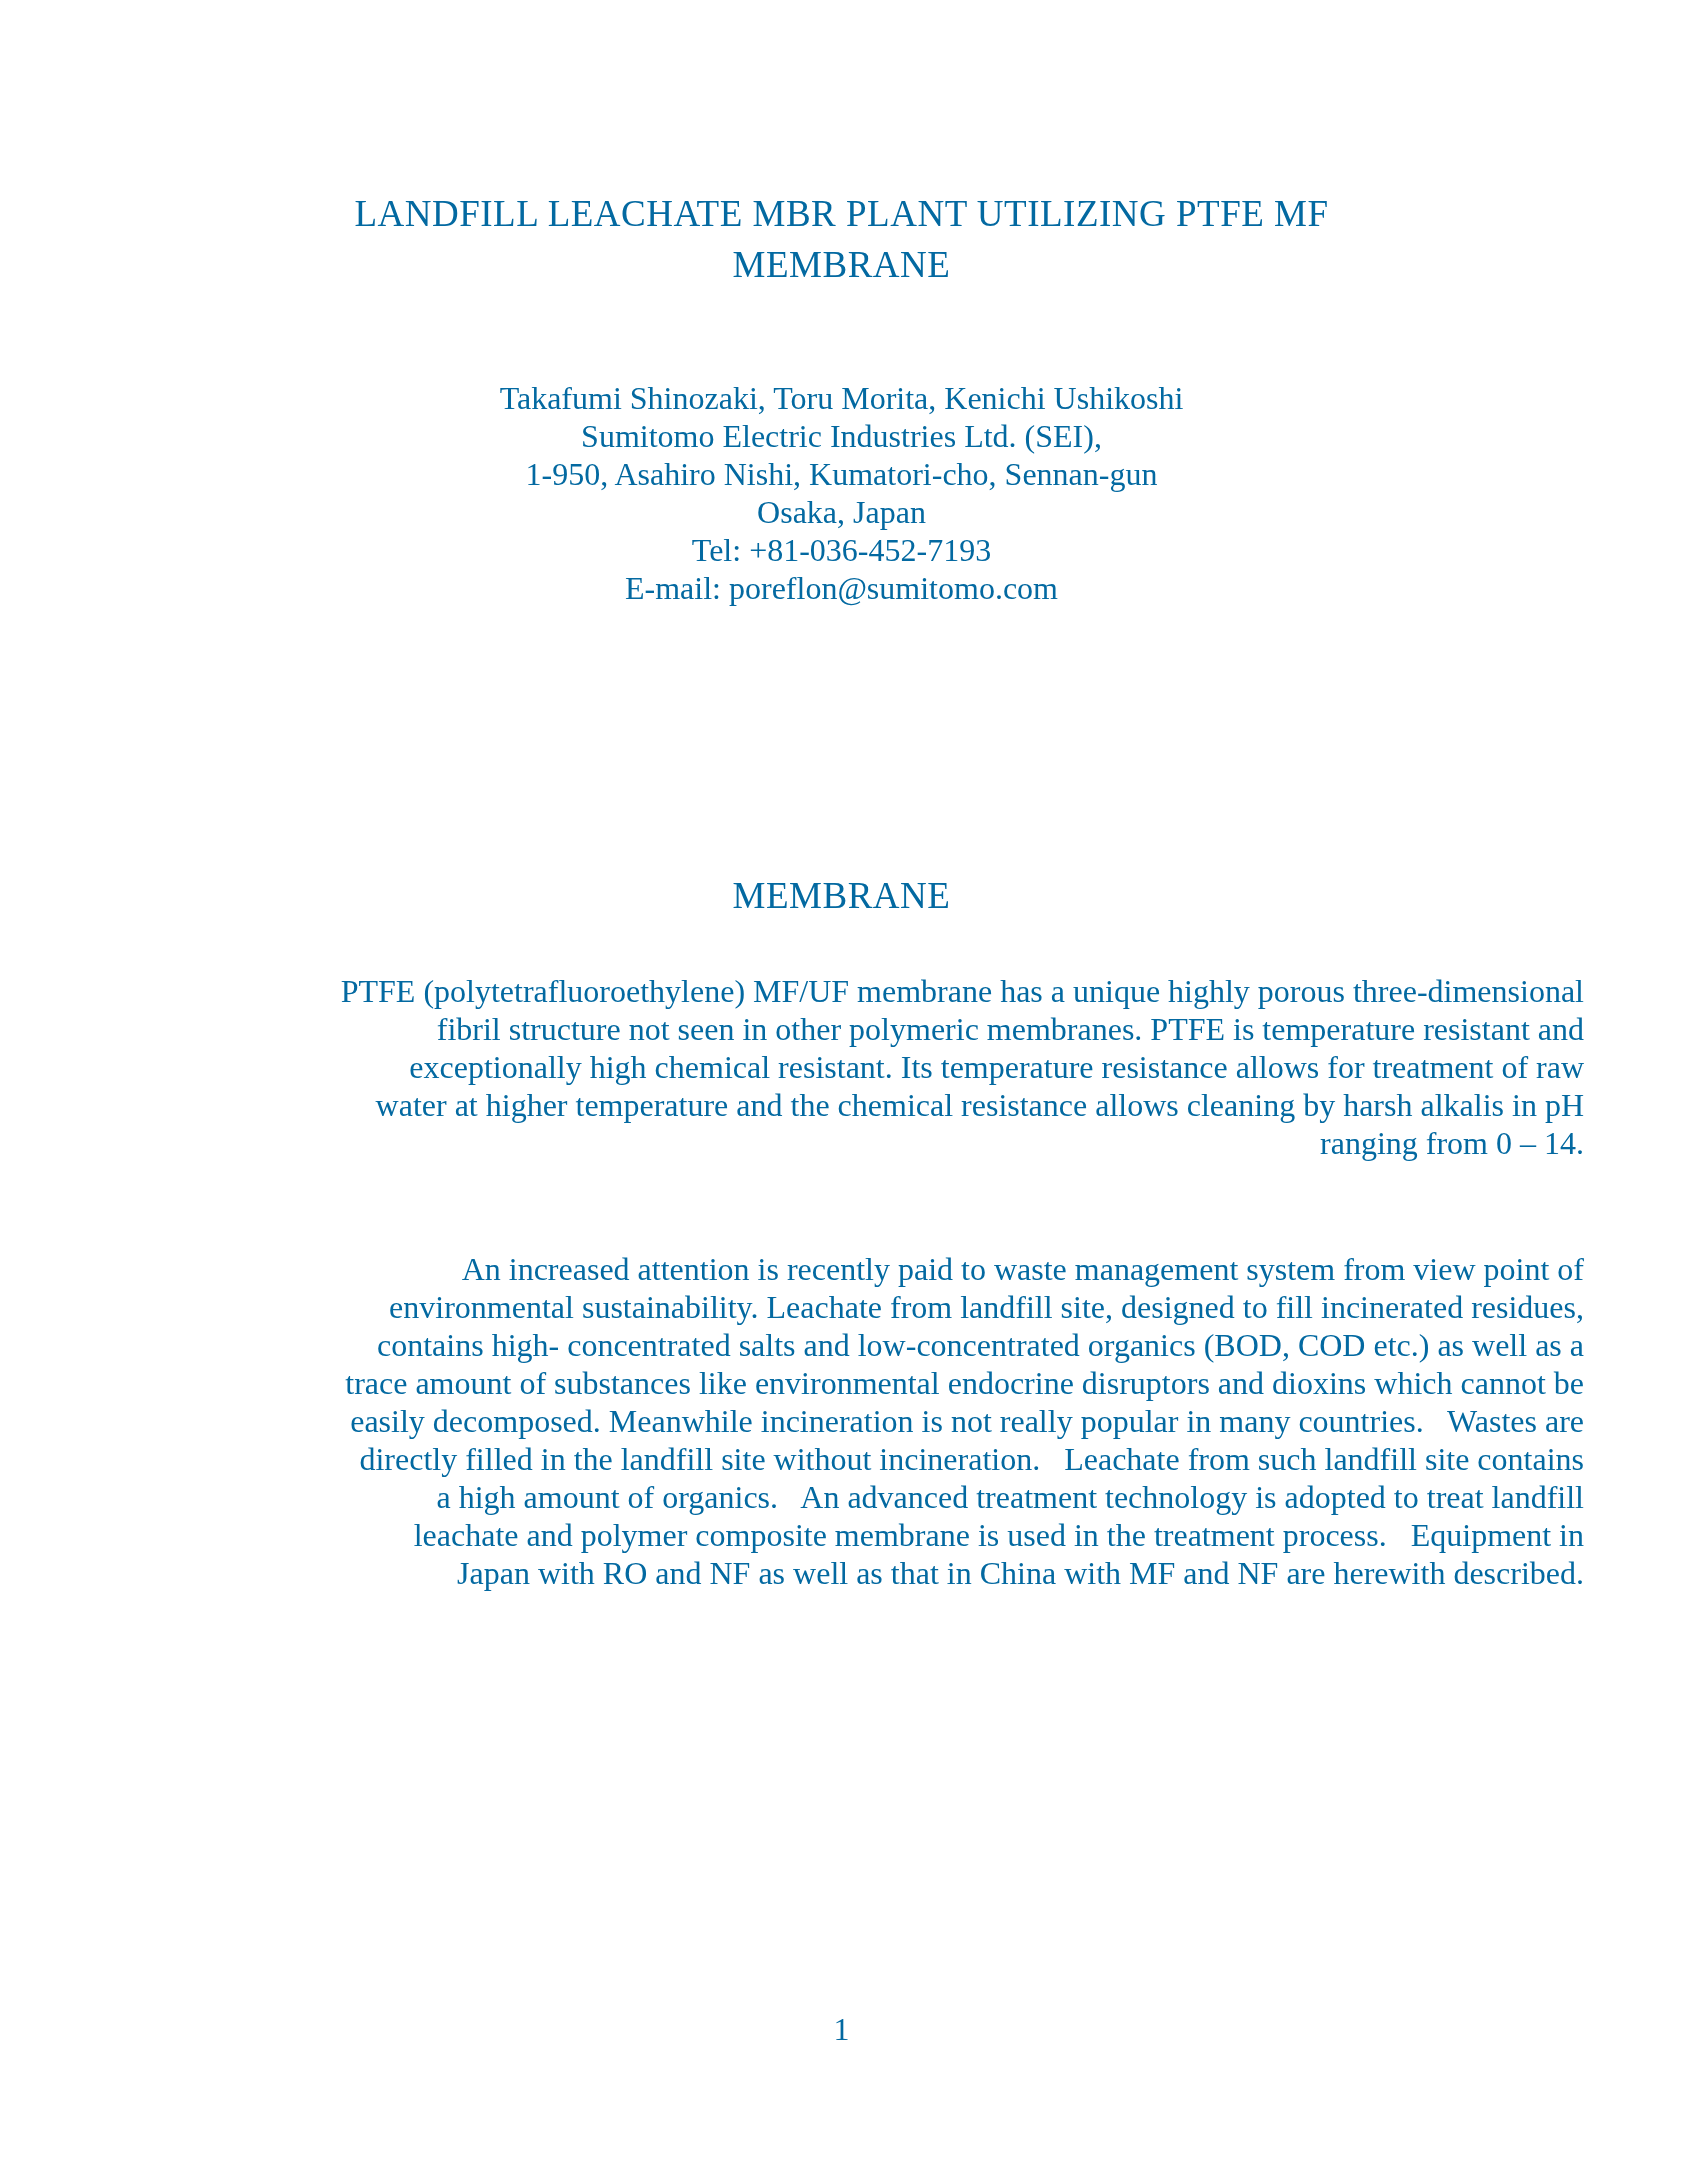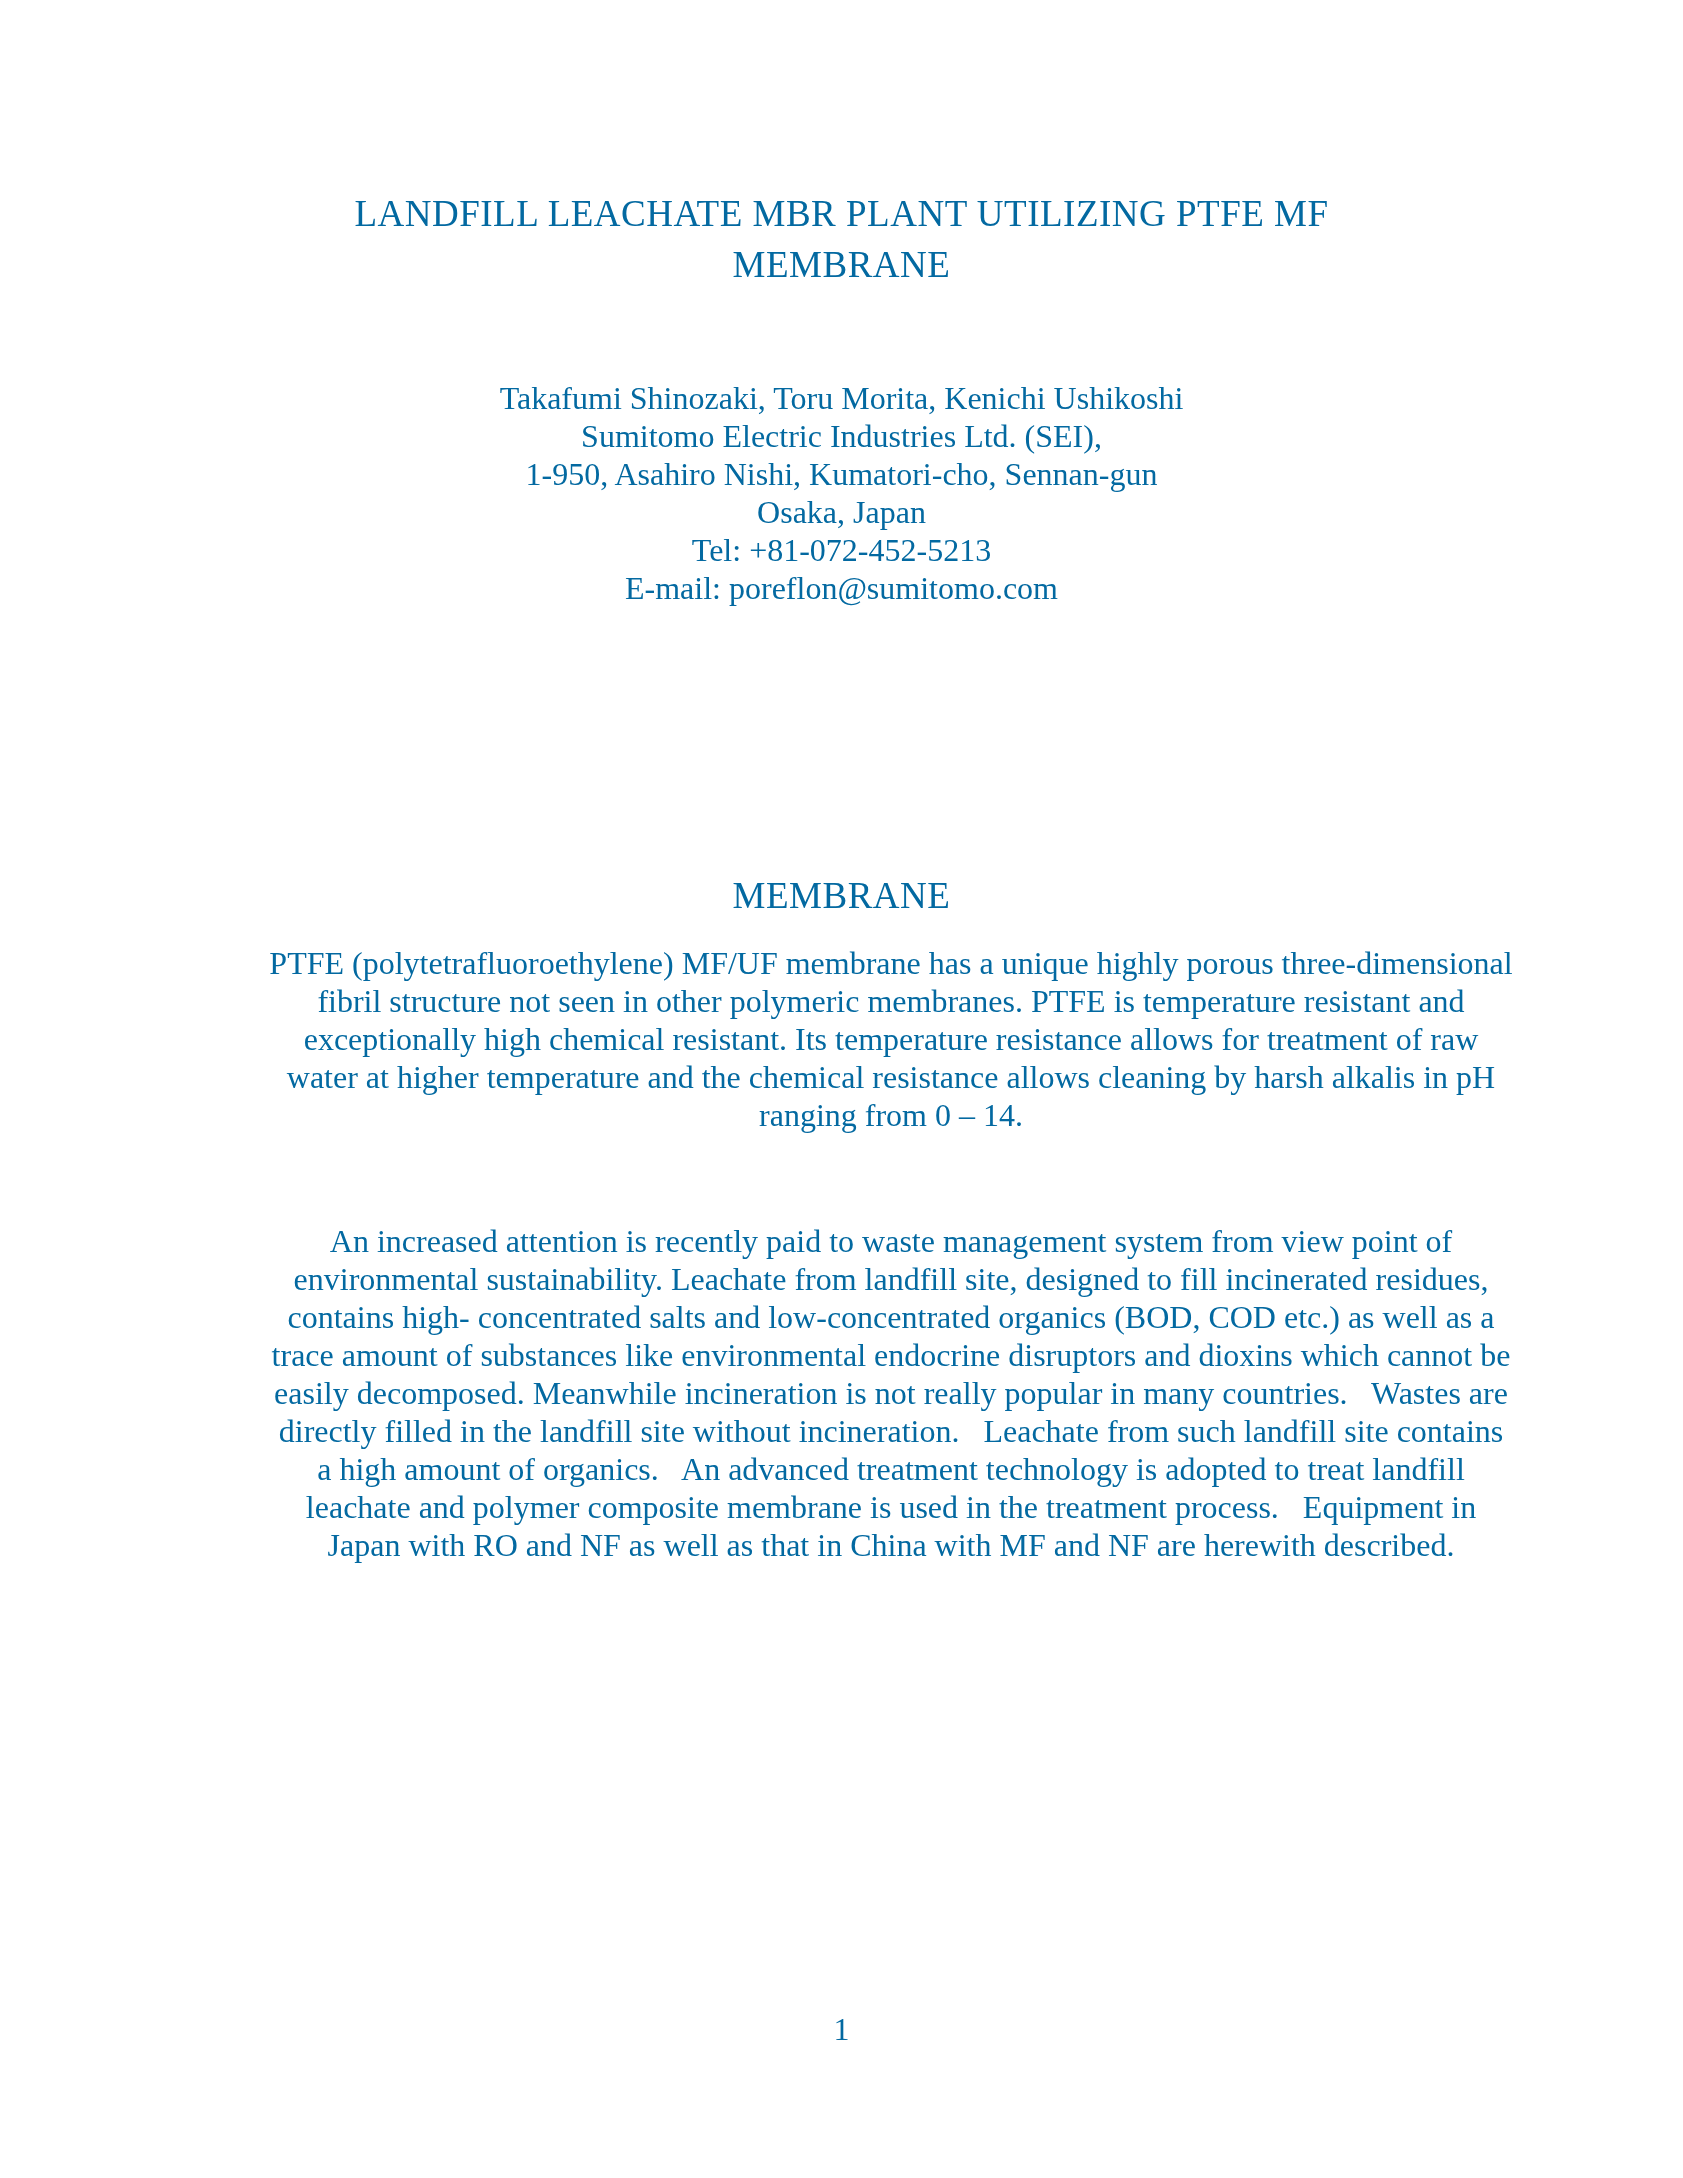--- a/index.html
+++ b/index.html
@@ -45,21 +45,22 @@
     top: 870px;
     font-size: 37px;
     line-height: 51px;
     letter-spacing: 0.5px;
   }
   .body-par {
     left: 198px;
     width: 1386px;
     font-size: 32px;
     line-height: 38px;
-    text-align: center;
+    text-align: right;
+    margin-top: 28px;
   }
   .par-1 { top: 944px; }
   .par-2 { top: 1222px; }
   .page-number {
     top: 2010px;
     font-size: 32px;
     line-height: 38px;
   }
 </style>
 </head>
@@ -67,21 +68,21 @@
 
 <div class="page">
 
   <div class="abs centered doc-title">LANDFILL LEACHATE MBR PLANT UTILIZING PTFE MF
 MEMBRANE</div>
 
   <div class="abs centered author-block-sei">Takafumi Shinozaki, Toru Morita, Kenichi Ushikoshi
 Sumitomo Electric Industries Ltd. (SEI),
 1-950, Asahiro Nishi, Kumatori-cho, Sennan-gun
 Osaka, Japan
-Tel: +81-072-452-5213
+Tel: +81-036-452-7193
 E-mail: poreflon@sumitomo.com</div>
 
 
   <div class="abs centered abstract-heading">MEMBRANE</div>
 
   <div class="abs body-par par-1">PTFE (polytetrafluoroethylene) MF/UF membrane has a unique highly porous three-dimensional
 fibril structure not seen in other polymeric membranes. PTFE is temperature resistant and
 exceptionally high chemical resistant. Its temperature resistance allows for treatment of raw
 water at higher temperature and the chemical resistance allows cleaning by harsh alkalis in pH
 ranging from 0 – 14.</div>

